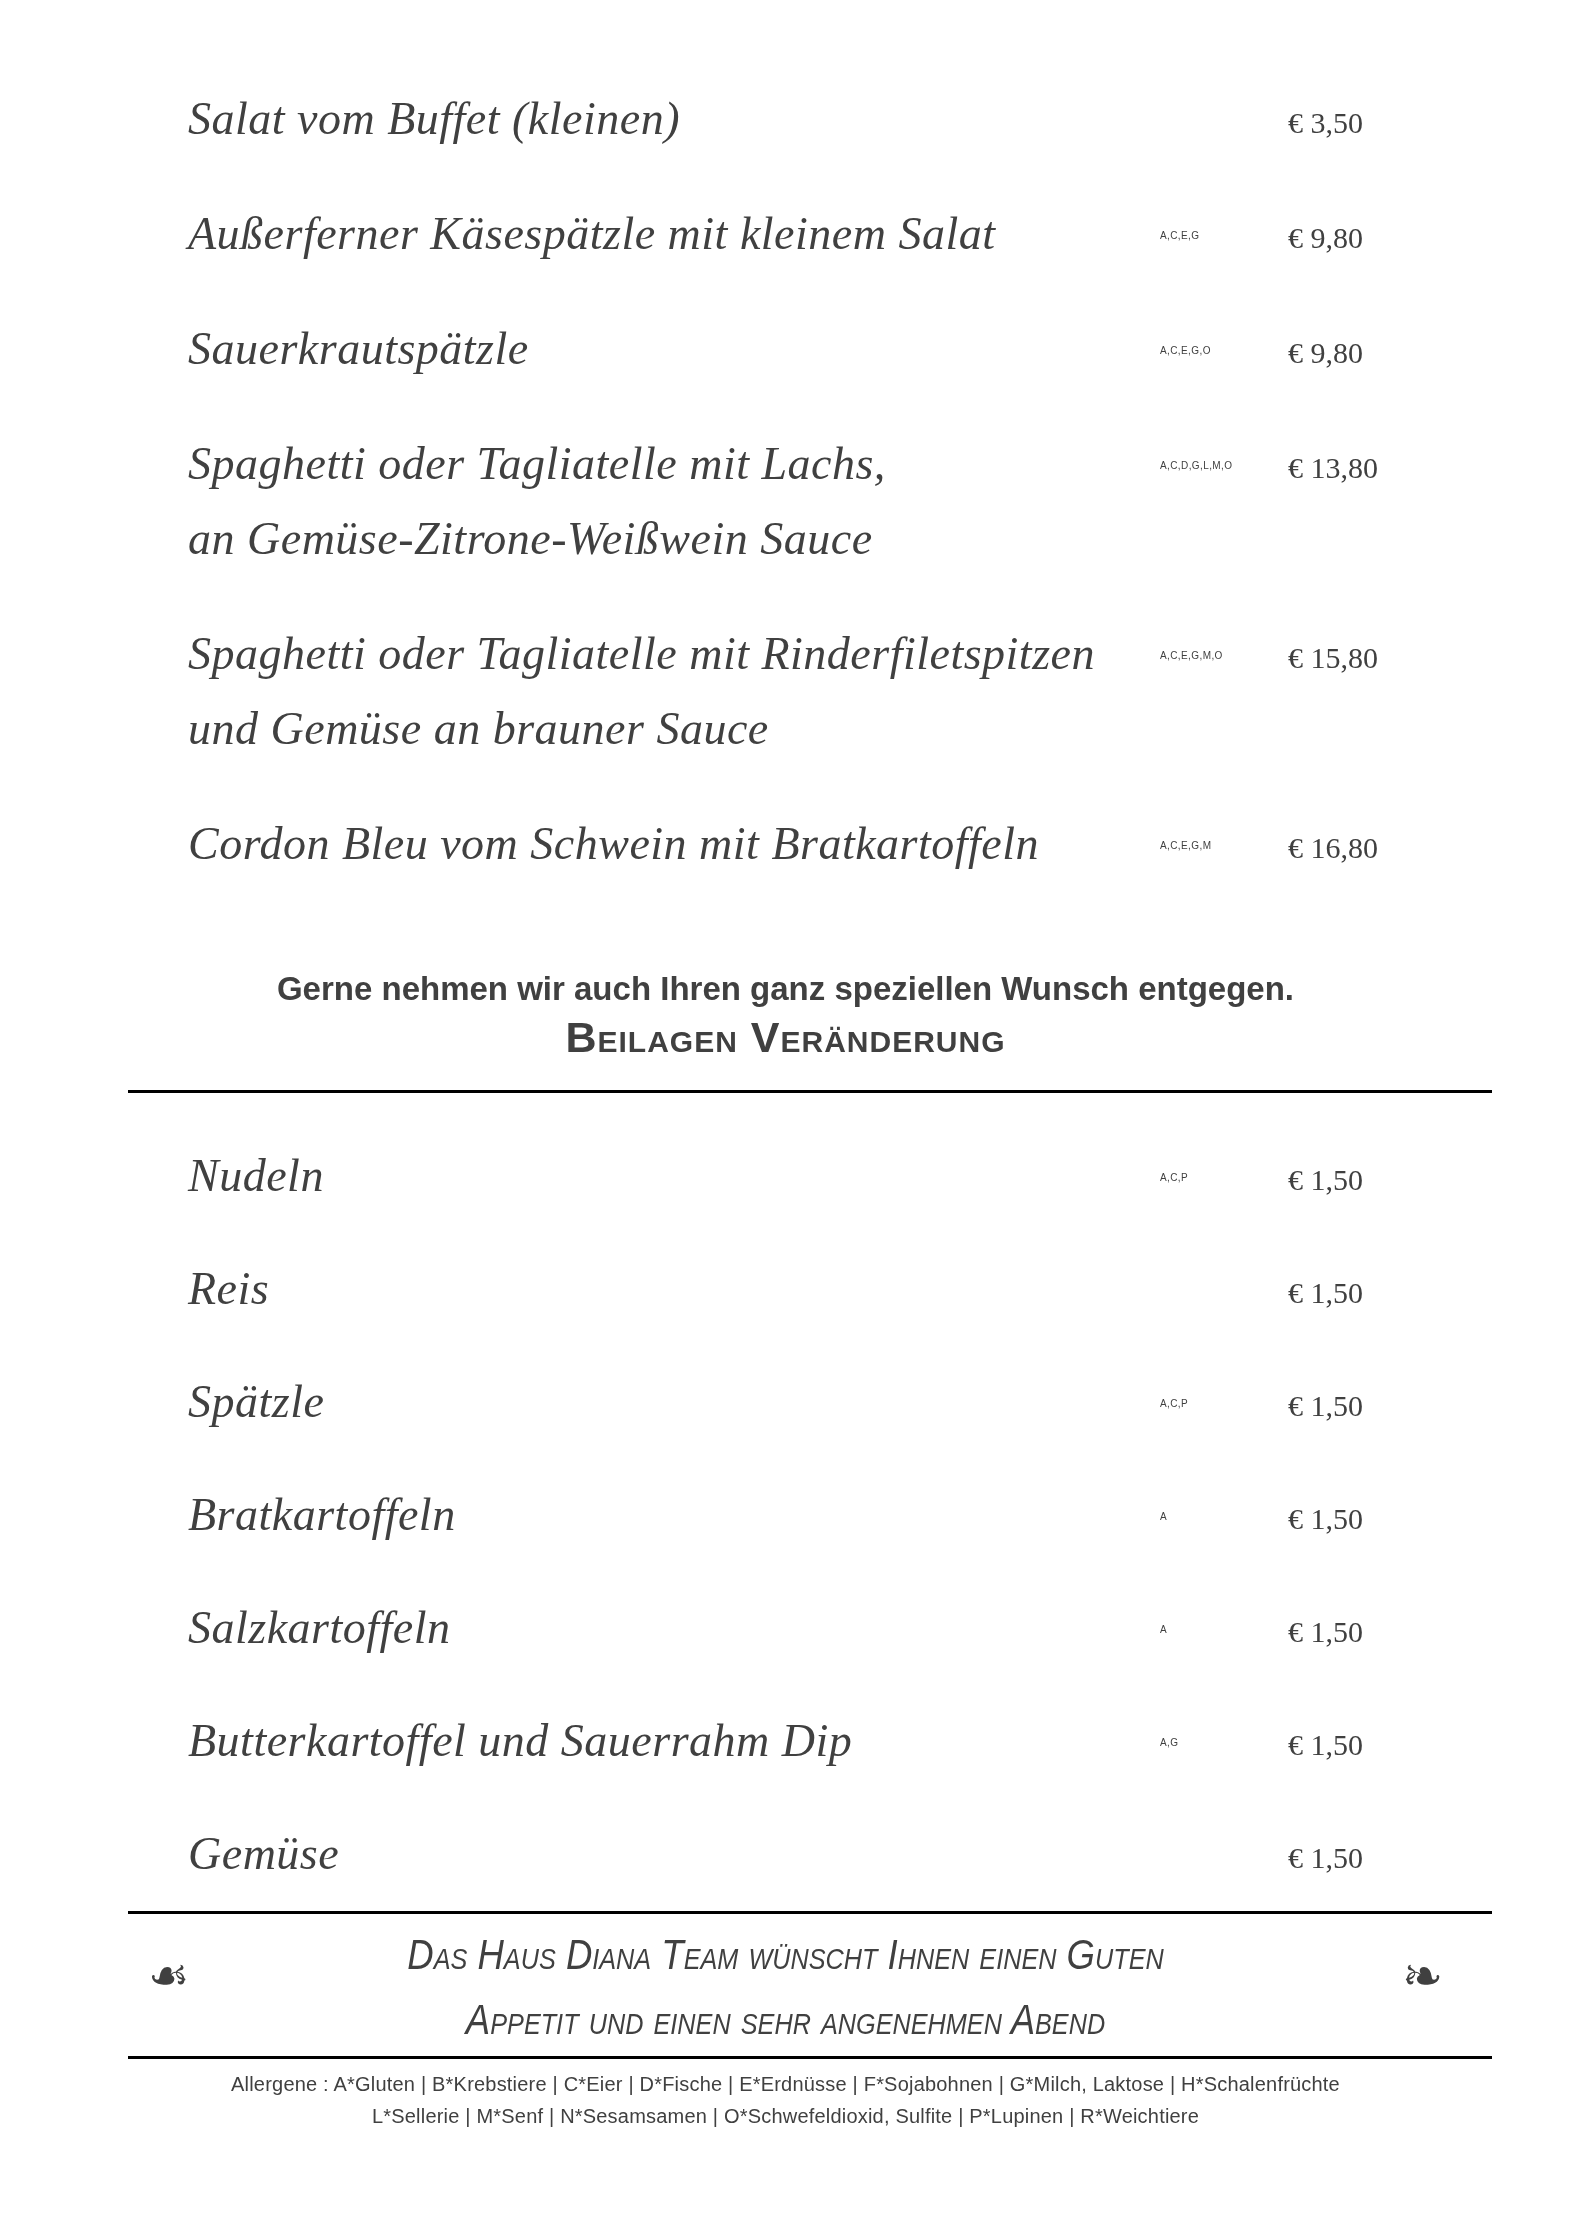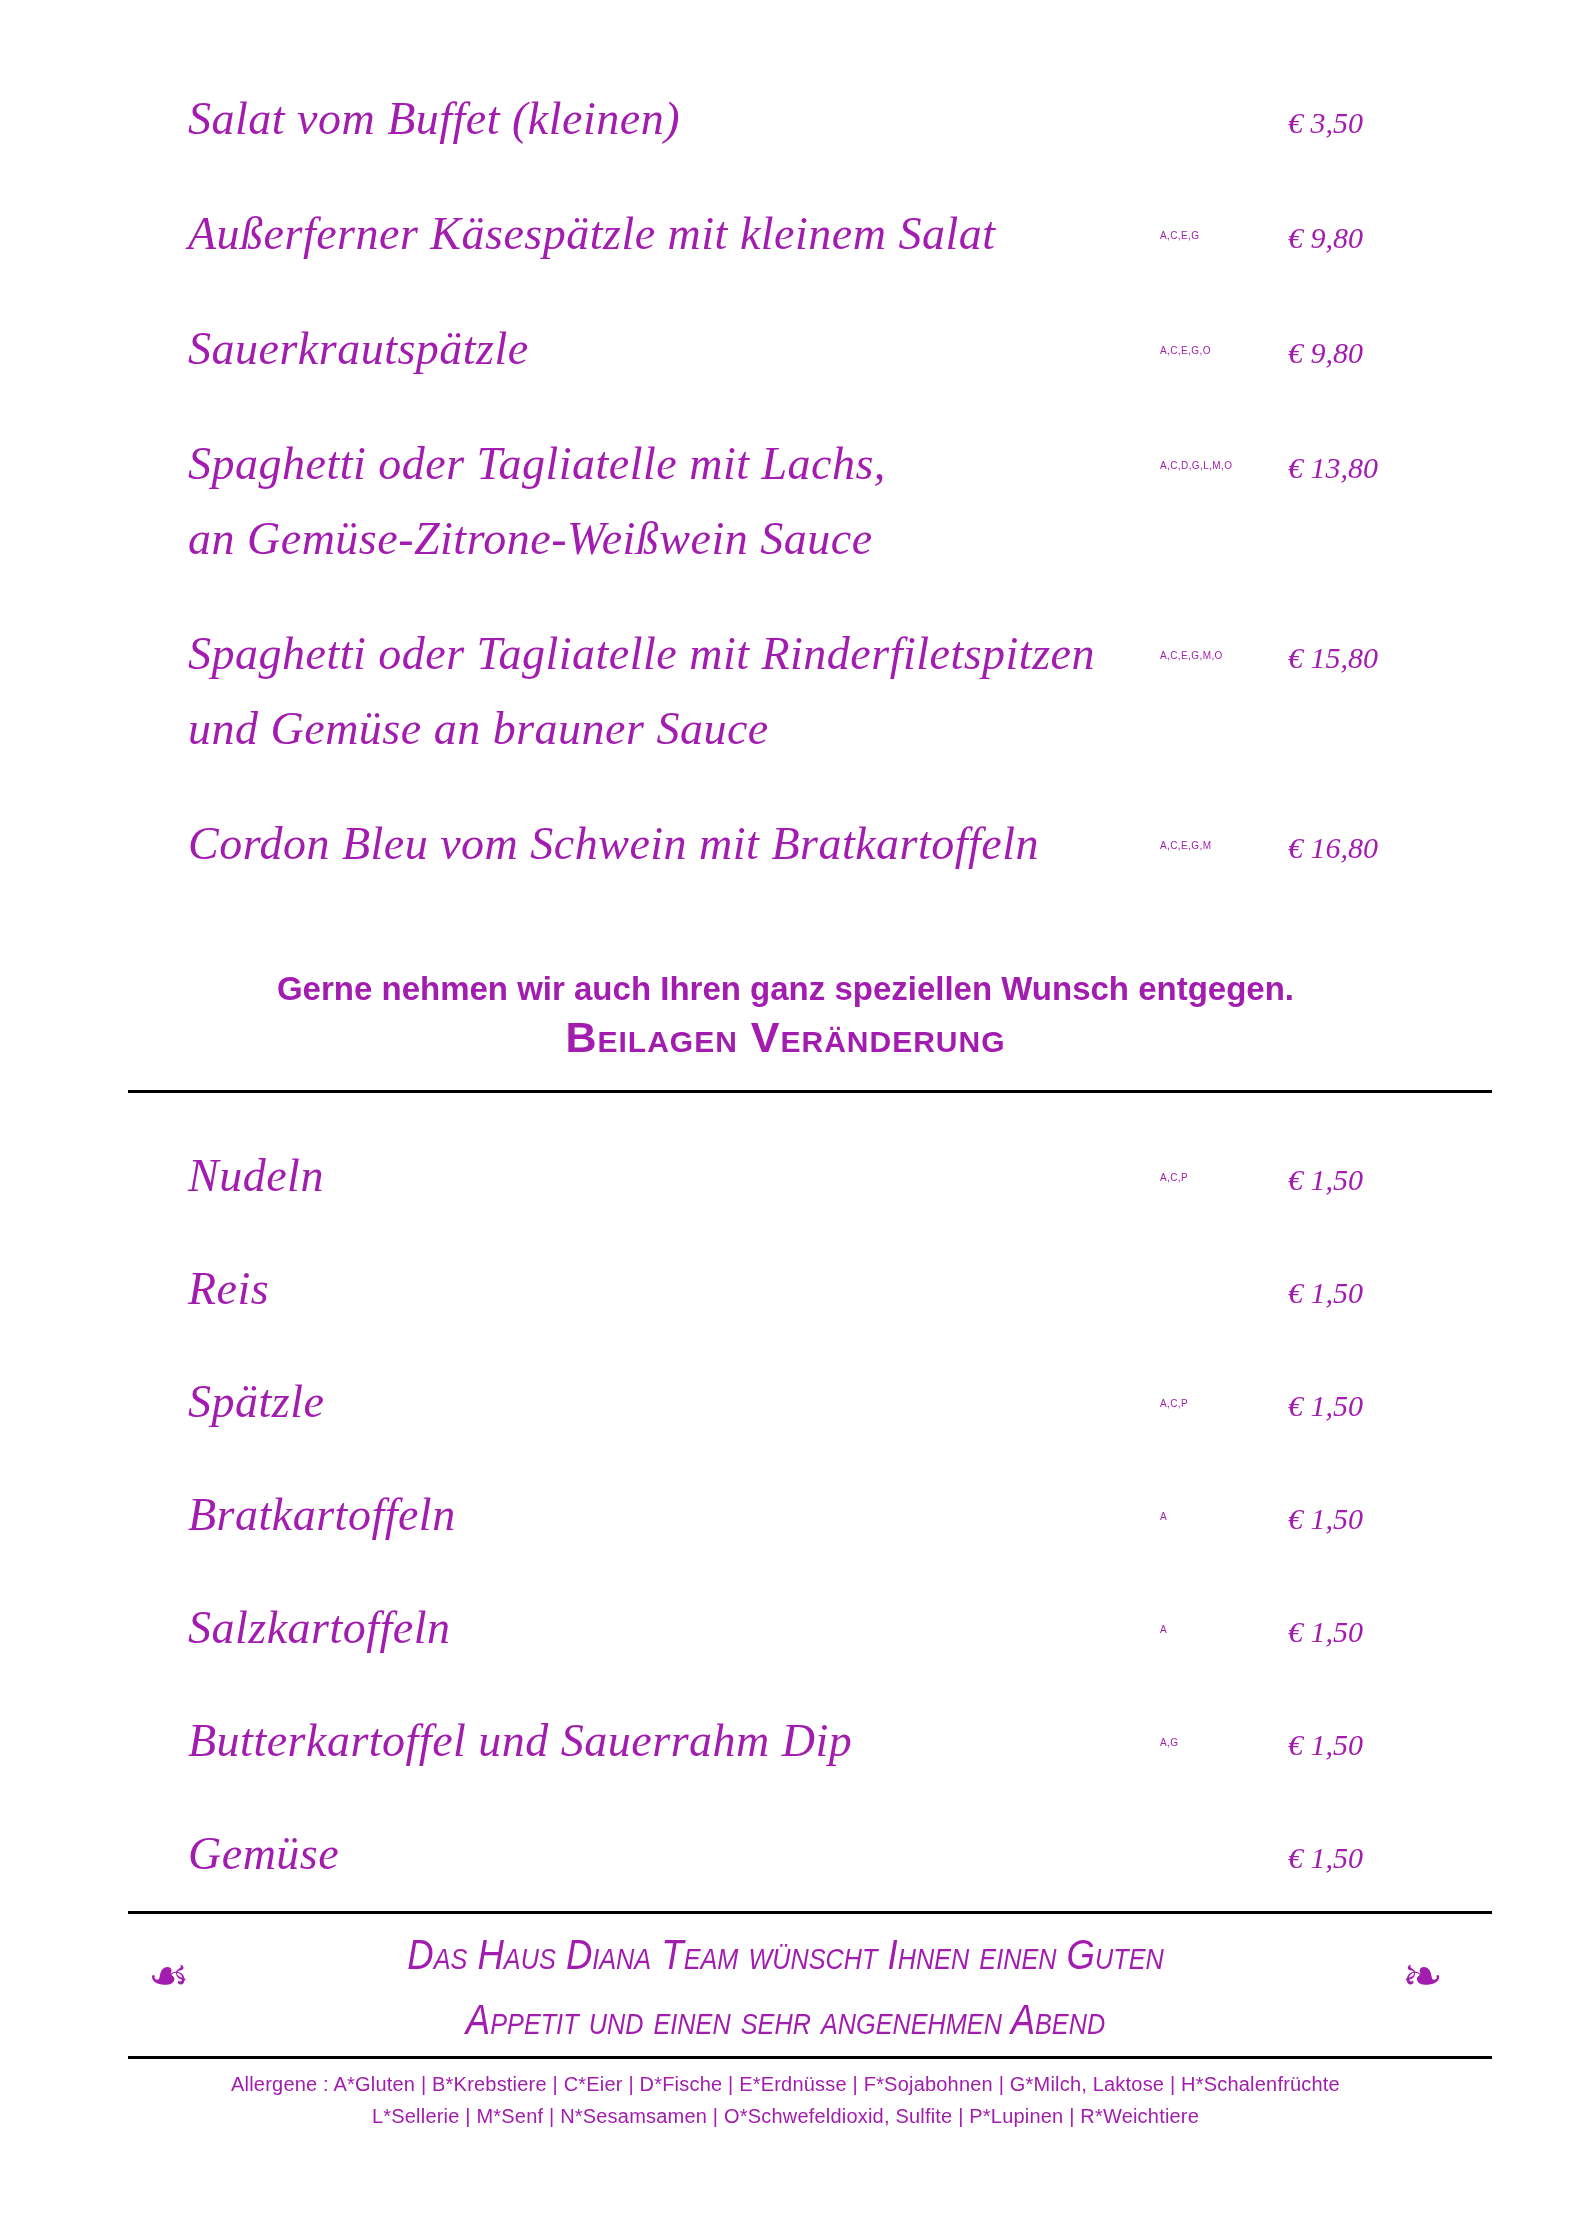--- a/index.html
+++ b/index.html
@@ -1,20 +1,20 @@
 <!DOCTYPE html>
 <html lang="de"><head>
 <meta charset="utf-8">
 <style>
   html,body{margin:0;padding:0;background:#e8e8e8;}
   .page{
     position:relative;
     width:1571px;height:2222px;
     background:#ffffff;
-    color:#a21caf;
+    color:#404040;
     font-family:"Liberation Serif", serif;
     overflow:hidden;
     margin:0 auto;
   }
   
   .menu-row{position:absolute;left:0;width:1571px;height:0;overflow:visible;}
   .item-name{
     position:absolute;left:188px;top:0;
     font-style:italic;
     font-size:46px;line-height:1;
@@ -22,21 +22,20 @@
   }
   .item-name.l2{top:75px;text-align:center;}
   .allergens{
     position:absolute;left:1160px;top:20px;
     font-family:"Liberation Sans", sans-serif;
     font-size:10px;line-height:1;letter-spacing:.4px;
     white-space:nowrap;
   }
   .price{
     position:absolute;left:1288px;top:12px;
-    font-style:italic;
     font-size:30px;line-height:1;white-space:nowrap;
   }
   
   .note-line{
     position:absolute;left:0;right:0;text-align:center;
     font-family:"Liberation Sans", sans-serif;
     font-weight:bold;font-size:33px;line-height:1;
   }
   .section-heading{
     position:absolute;left:0;right:0;text-align:center;

